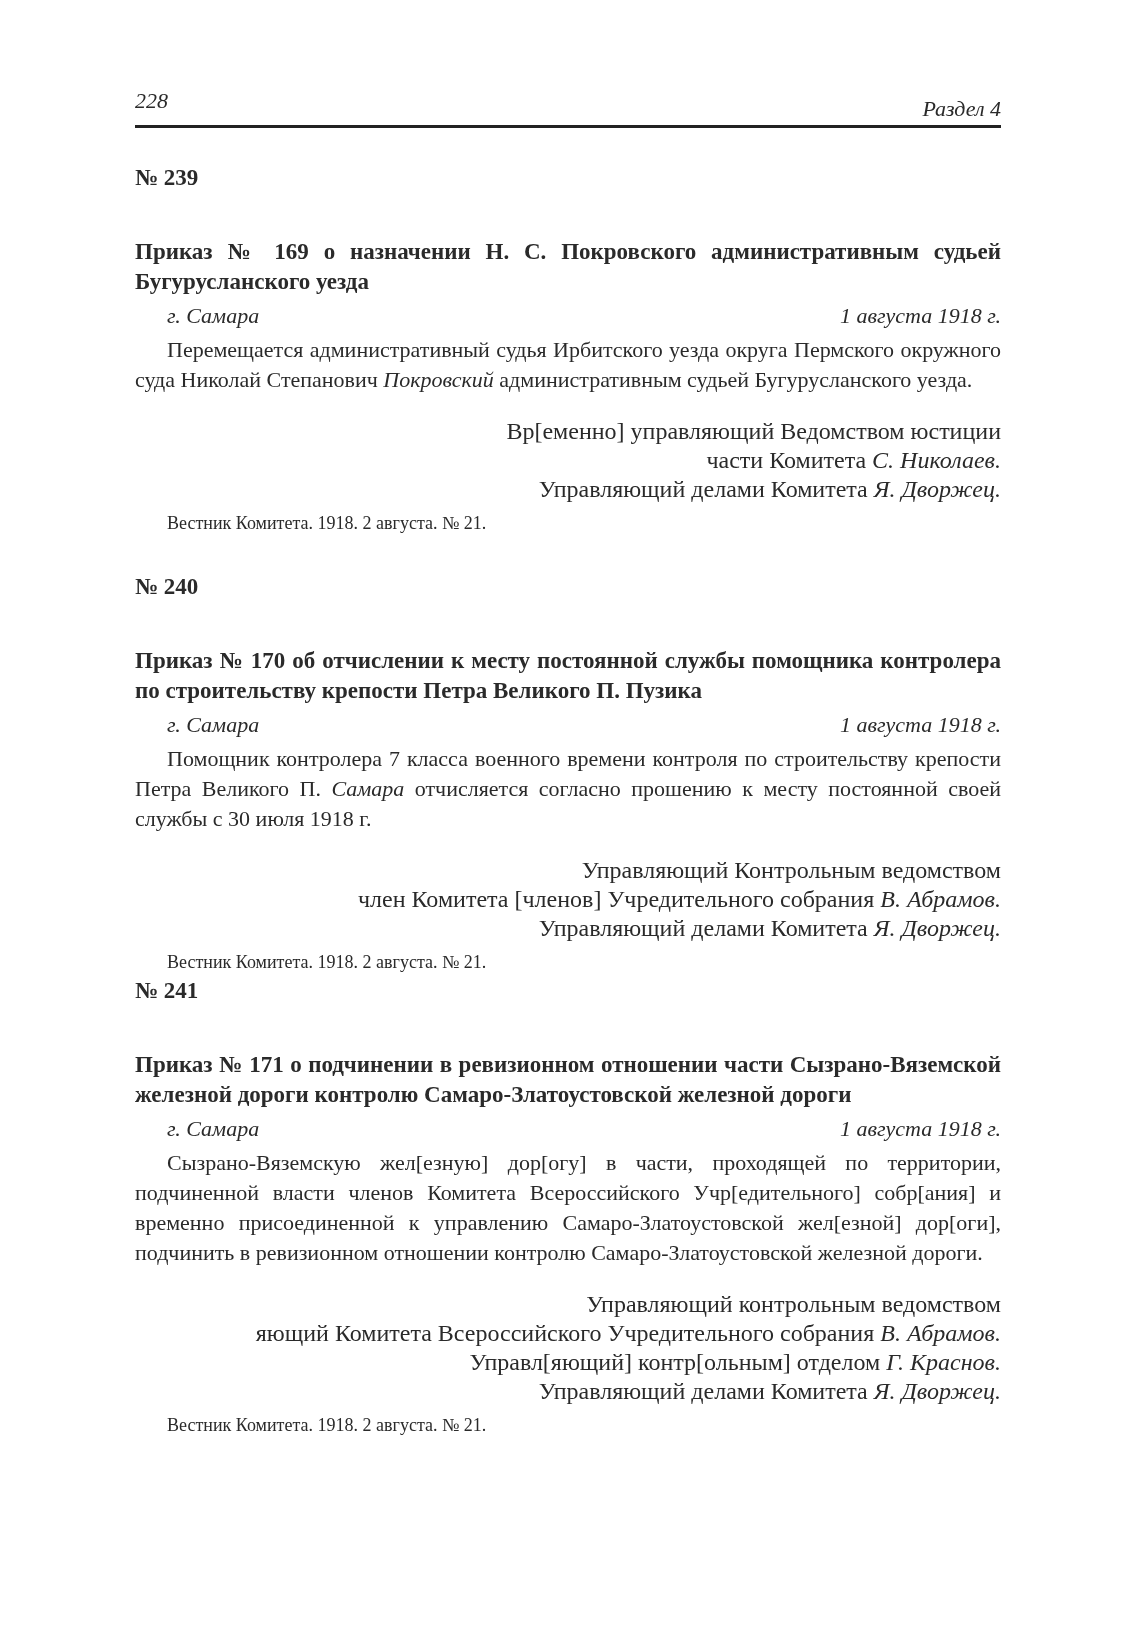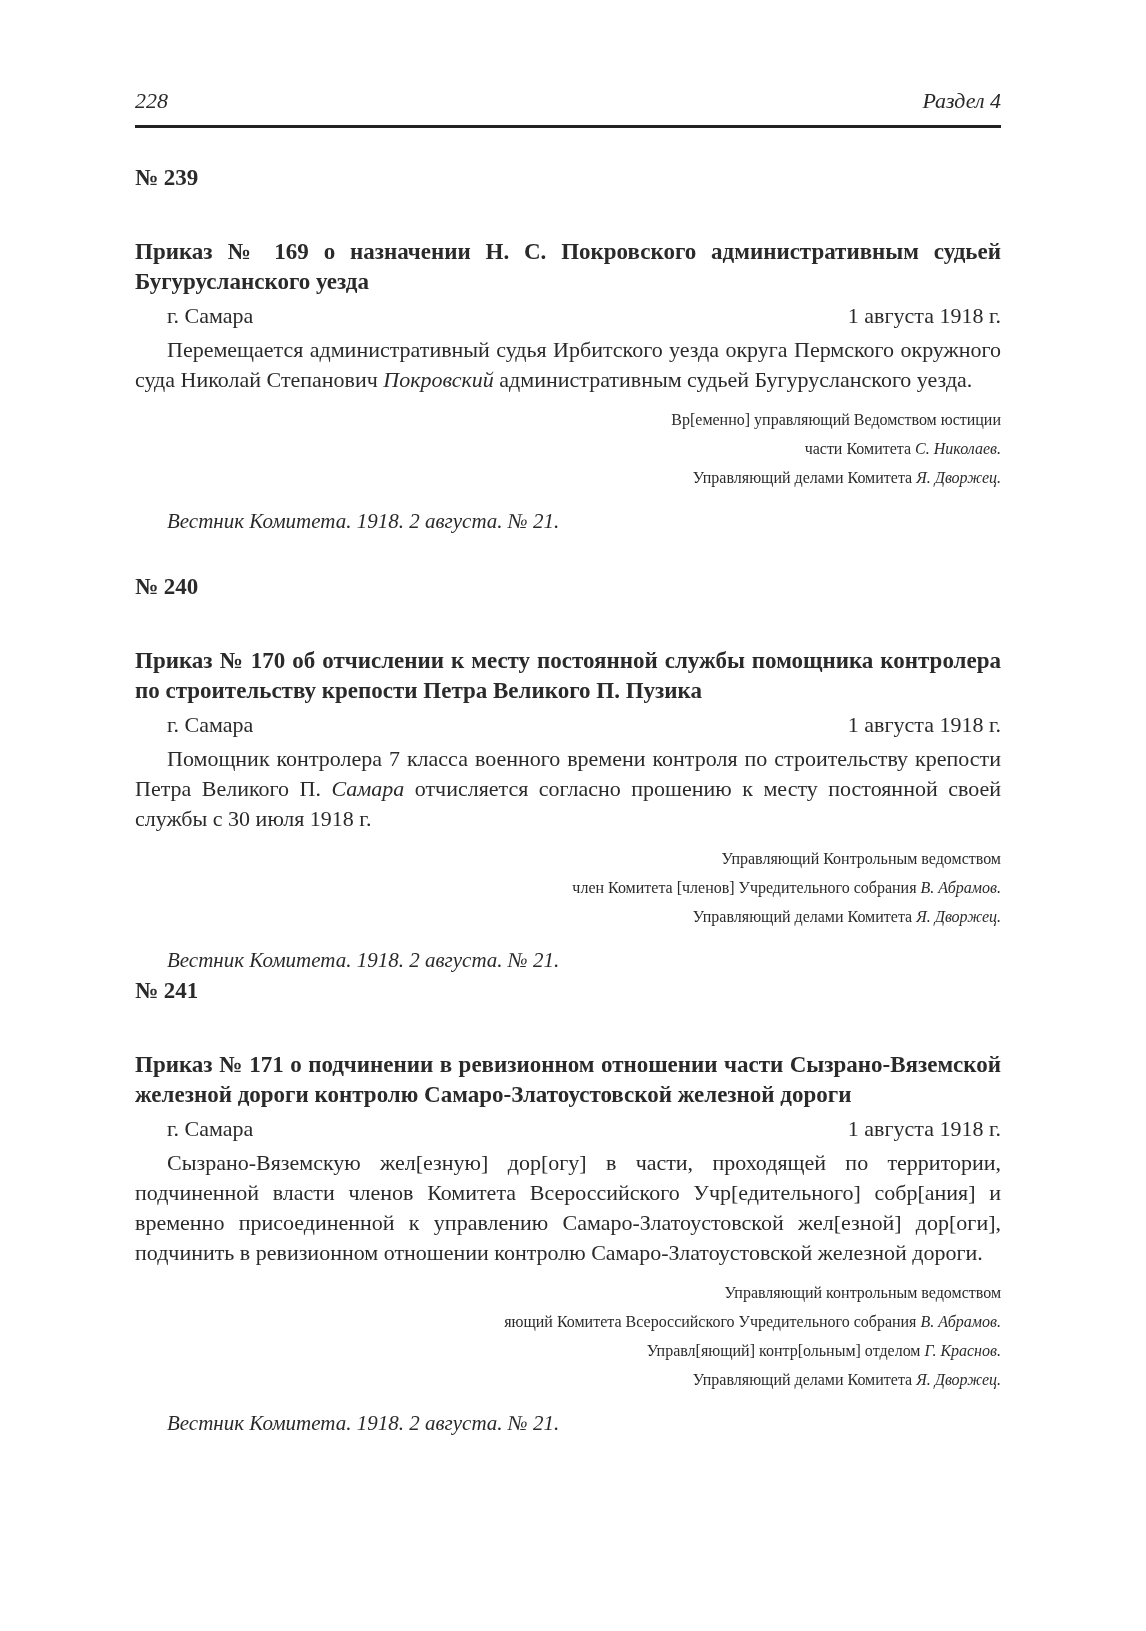--- a/index.html
+++ b/index.html
@@ -2,33 +2,33 @@
 <html><head>
 <meta charset="utf-8">
 <style>
   html, body { margin: 0; padding: 0; background: #ffffff; }
   body { width: 1146px; height: 1631px; position: relative; overflow: hidden;
          font-family: "Liberation Serif", "DejaVu Serif", serif; color: #2a2a2a; }
   .page { position: absolute; left: 135px; top: 0; width: 866px; }
   .running-head { position: absolute; top: 88px; left: 0; width: 866px; height: 30px;
                   font-style: italic; font-size: 22px; }
   .running-head .pg { position: absolute; left: 0; top: 0; }
-  .running-head .sec { position: absolute; right: 0; top: 0; }
+  .running-head .sec { position: absolute; right: 0; top: 8px; }
   .rule { position: absolute; top: 125px; left: 0; width: 866px; height: 3px; background: #222; }
   .doc { position: absolute; left: 0; width: 866px; }
   .num { font-weight: bold; font-size: 23px; line-height: 30px; }
   .title { font-weight: bold; font-size: 23px; line-height: 30px; text-align: justify; margin-top: 44px; }
-  .placedate { position: relative; height: 34px; font-size: 22px; line-height: 34px; margin-top: 2px; }
+  .placedate { position: relative; height: 34px; font-style: italic; font-size: 22px; line-height: 34px; margin-top: 2px; }
   .placedate .place { position: absolute; left: 32px; }
   .placedate .date { position: absolute; right: 0; }
   .body { font-size: 22px; line-height: 30px; text-align: justify; text-indent: 32px; margin-top: 2px; }
   .body i { font-style: italic; }
-  .sigs { margin-top: 10px; text-align: right; font-size: 16px; line-height: 29px; }
+  .sigs { margin-top: 22px; text-align: right; font-size: 24px; line-height: 29px; }
   .sigs i { font-style: italic; }
-  .source { font-style: italic; font-size: 21px; line-height: 30px; padding-left: 32px; margin-top: 14px; }
+  .source { font-size: 18px; line-height: 30px; padding-left: 32px; margin-top: 4px; }
 </style>
 </head>
 <body>
 
 <div class="page">
   <div class="running-head">
     <span class="pg">228</span>
     <span class="sec">Раздел 4</span>
   </div>
   <div class="rule"></div>

